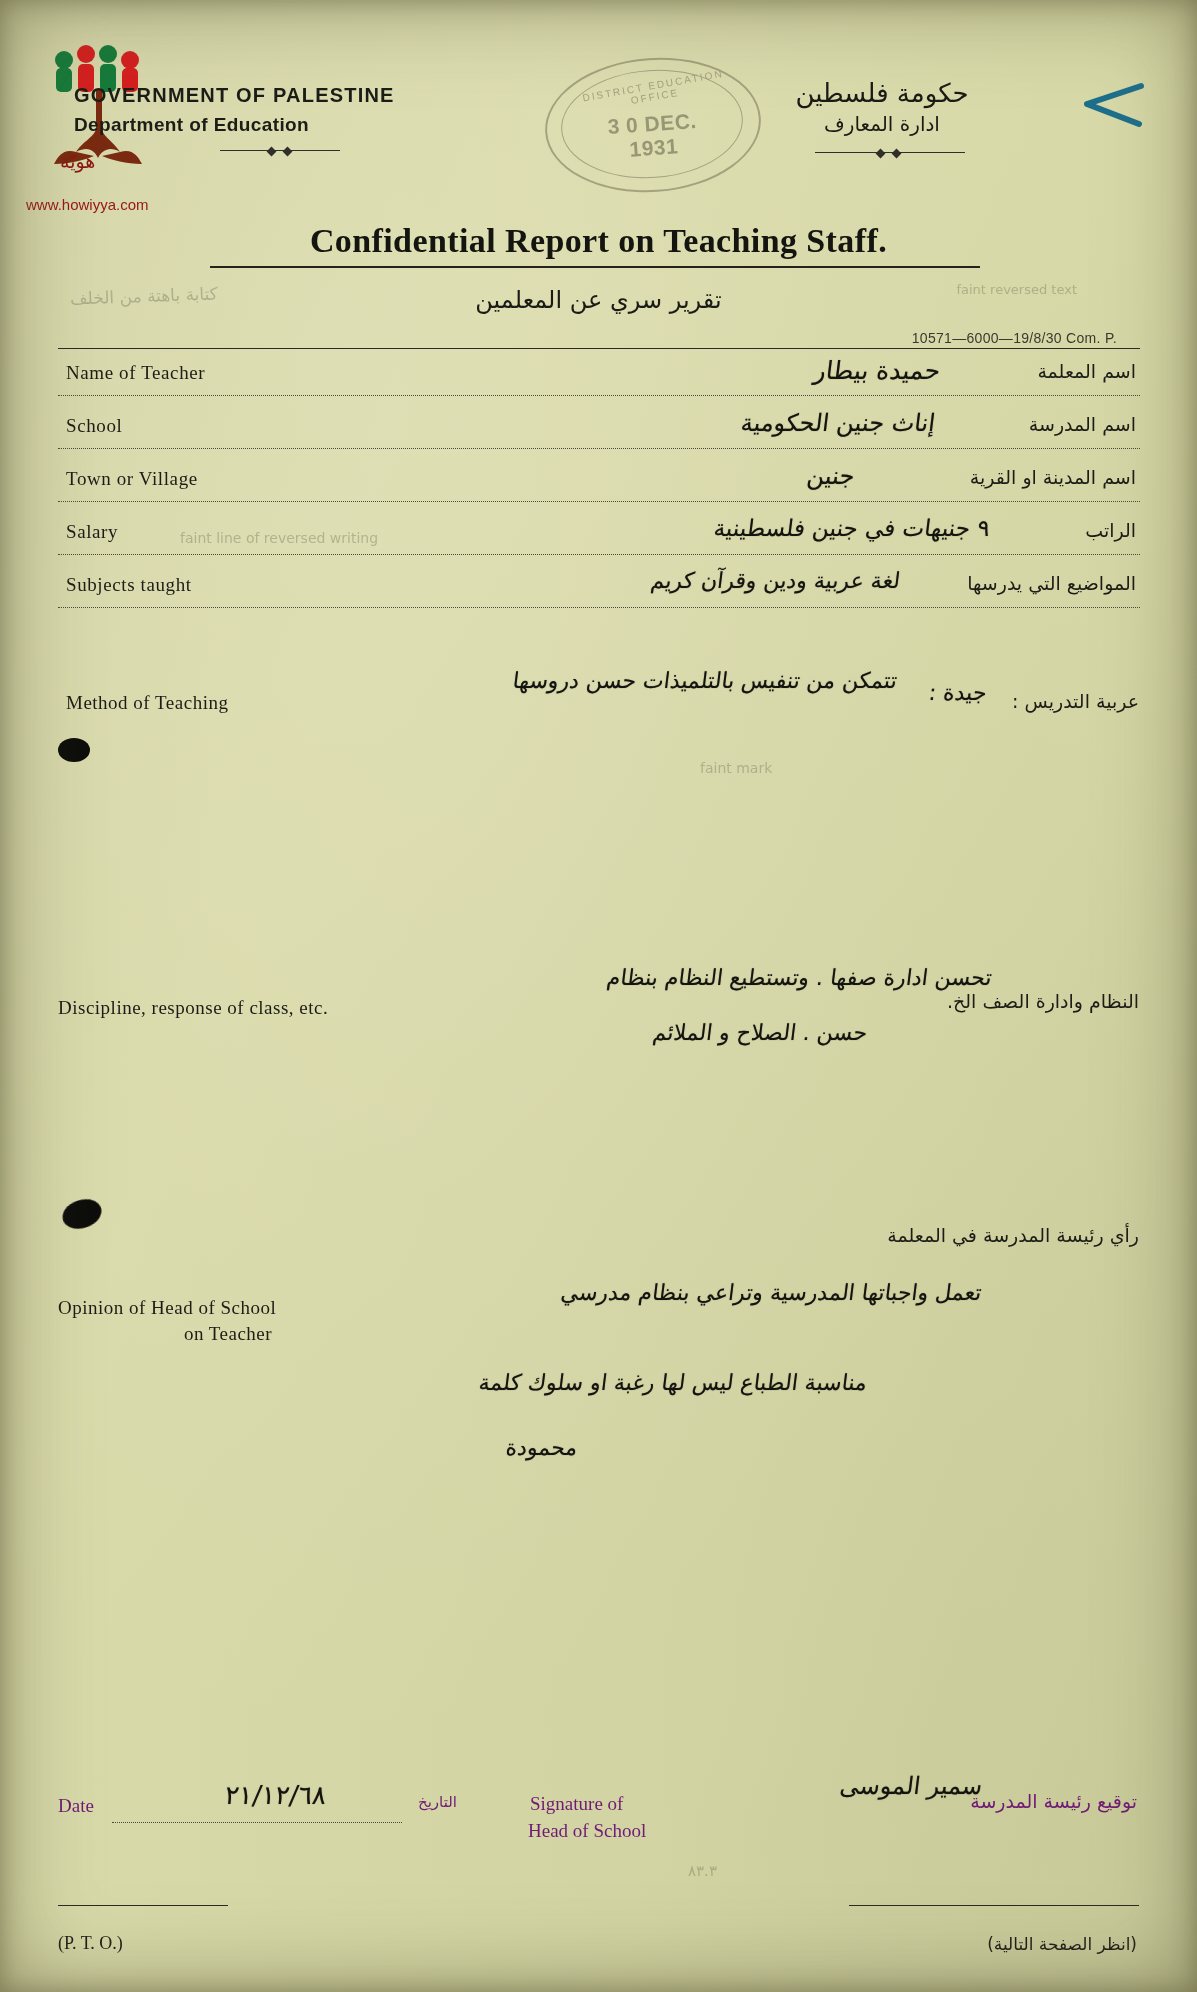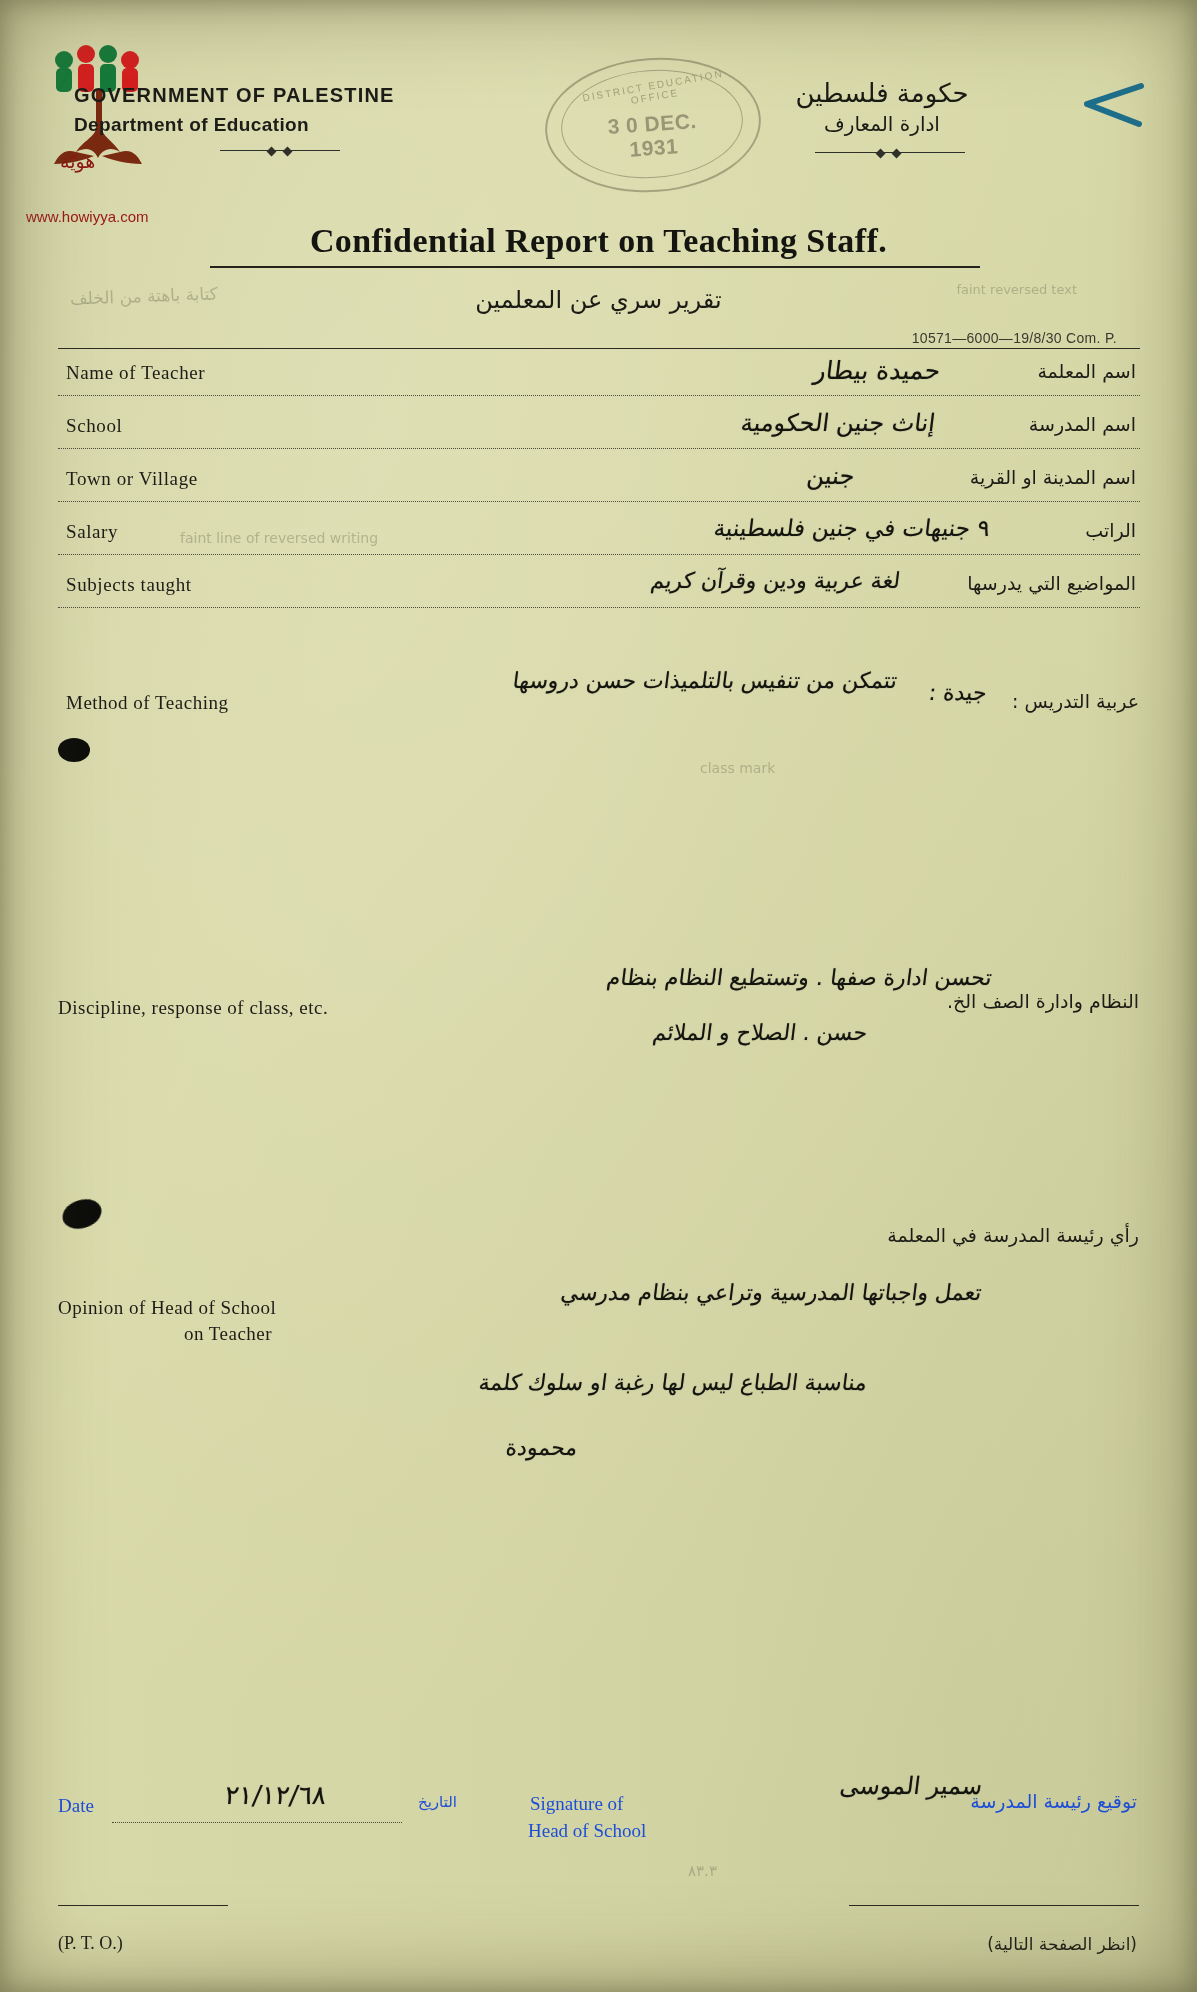--- a/index.html
+++ b/index.html
@@ -57,21 +57,21 @@
   .hdr-rule2:before,.hdr-rule2:after{
     content:"";position:absolute;top:-3px;width:7px;height:7px;background:#30302a;transform:rotate(45deg);
   }
   .hdr-rule2:before{left:62px;}
   .hdr-rule2:after{left:78px;}
 
   
   #logo{position:absolute;left:36px;top:24px;width:128px;height:150px;}
   .wm-url{
     position:absolute;left:26px;top:196px;
-    font-family:"Liberation Sans", sans-serif;font-size:15px;color:#9a1616;margin-top:12px;
+    font-family:"Liberation Sans", sans-serif;font-size:15px;color:#9a1616;
   }
   .wm-ar{
     position:absolute;left:60px;top:150px;font-family:"DejaVu Sans",sans-serif;
     font-size:19px;color:#8d1414;direction:rtl;
   }
 
   
   #stamp{
     position:absolute;left:545px;top:58px;width:220px;height:135px;
     pointer-events:none;opacity:.5;
@@ -145,21 +145,21 @@
     position:absolute;font-family:"Liberation Serif", serif;font-size:19px;color:#1d1d17;
     letter-spacing:.5px;line-height:1.35;
   }
   .sect-ar{
     position:absolute;right:58px;font-family:"DejaVu Sans",sans-serif;font-size:19px;
     color:#1d1d17;direction:rtl;white-space:nowrap;
   }
 
   
   .foot-line{
-    position:absolute;font-family:"Liberation Serif", serif;font-size:19px;color:#1d4ed8;
+    position:absolute;font-family:"Liberation Serif", serif;font-size:19px;color:#701a75;
   }
   .foot-dots{position:absolute;border-bottom:1px dotted #4b4b3c;}
   .foot-rule{position:absolute;border-top:1px solid #2b2b22;}
   .pto{
     position:absolute;left:58px;bottom:38px;
     font-family:"Liberation Serif", serif;font-size:18px;color:#1d1d17;
   }
   .pto-ar{
     position:absolute;right:60px;bottom:38px;
     font-family:"DejaVu Sans",sans-serif;font-size:17px;color:#1d1d17;direction:rtl;
@@ -173,21 +173,21 @@
 </head>
 <body>
 
 <div id="page">
 
   <div id="paper-tint"></div>
 
   <div class="ghost" style="left:70px;top:286px;transform:rotate(-2deg);">كتابة باهتة من الخلف</div>
   <div class="ghost" style="right:120px;top:282px;font-size:13px;">faint reversed text</div>
   <div class="ghost" style="left:180px;top:530px;font-size:14px;">faint line of reversed writing</div>
-  <div class="ghost" style="left:700px;top:760px;font-size:14px;">class mark</div>
+  <div class="ghost" style="left:700px;top:760px;font-size:14px;">faint mark</div>
 
   <div id="logo">
     <svg width="128" height="150" viewBox="0 0 128 150">
       <g>
         <circle cx="28" cy="36" r="9" fill="#157a3a"></circle>
         <circle cx="50" cy="30" r="9" fill="#d41f1f"></circle>
         <circle cx="72" cy="30" r="9" fill="#157a3a"></circle>
         <circle cx="94" cy="36" r="9" fill="#d41f1f"></circle>
         <rect x="20" y="44" width="16" height="24" rx="5" fill="#157a3a"></rect>
         <rect x="42" y="40" width="16" height="28" rx="5" fill="#d41f1f"></rect>

